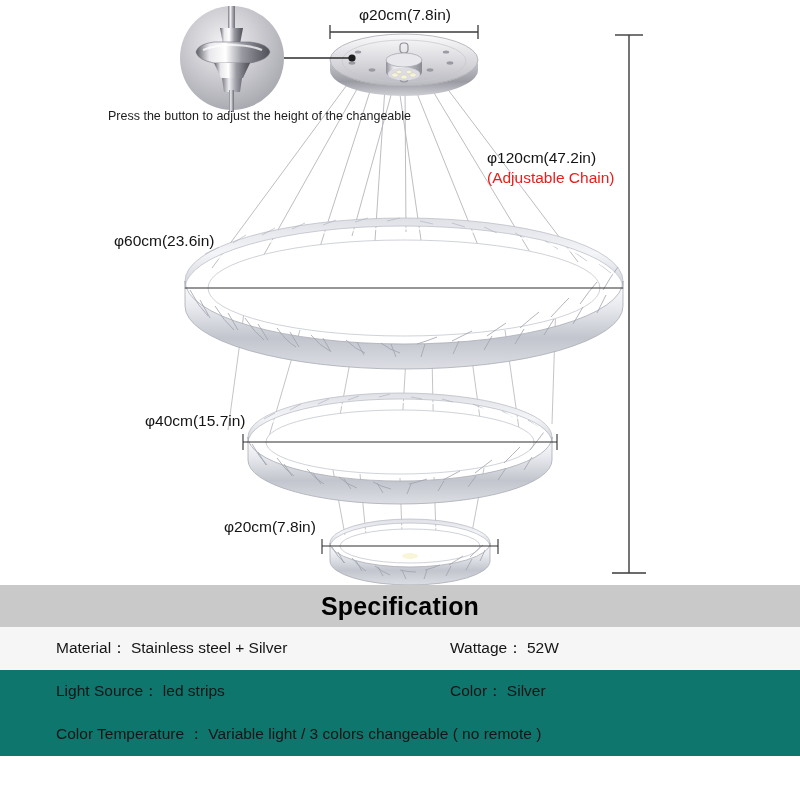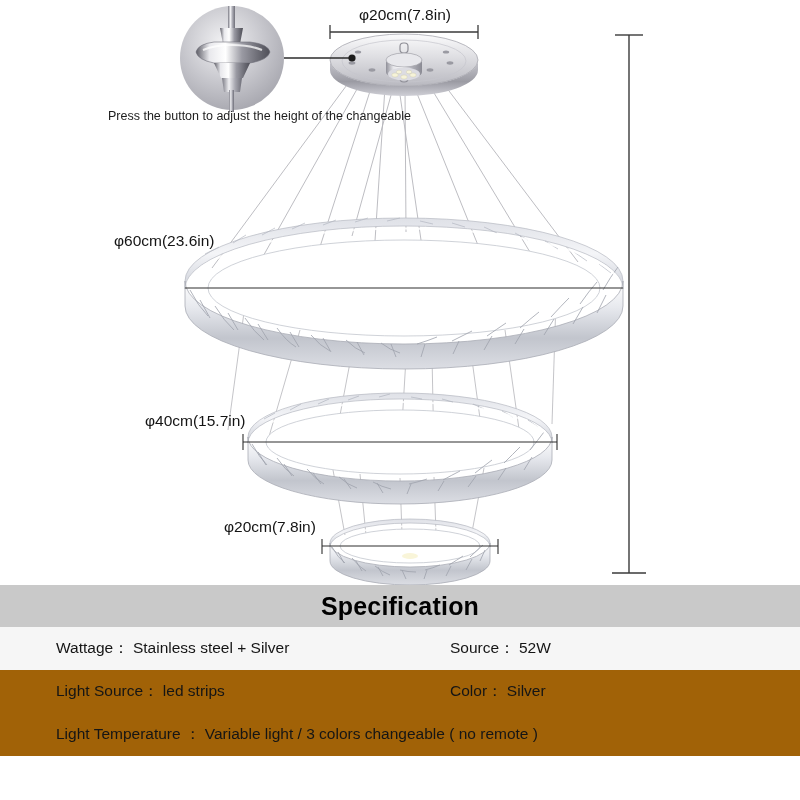--- a/index.html
+++ b/index.html
@@ -86,21 +86,21 @@
     color: #000000;
     letter-spacing: 0.2px;
   }
   .spec-row {
     height: 43px;
     display: flex;
     align-items: center;
     position: relative;
   }
   .spec-row.light { background: #f6f6f6; }
-  .spec-row.dark  { background: #a16207; }
+  .spec-row.dark  { background: #0f766e; }
   .spec-cell {
     font-size: 15.5px;
     color: #151515;
     white-space: nowrap;
   }
   .spec-cell.col-left  { position: absolute; left: 56px; }
   .spec-cell.col-right { position: absolute; left: 450px; }
   .spec-cell.col-full  { position: absolute; left: 56px; }
   .spec-key { }
   .spec-sep { }
@@ -343,52 +343,56 @@
     </g>
 
     <g>
       <line x1="284" y1="58" x2="352" y2="58" stroke="#2b2b2b" stroke-width="1.3"></line>
       <circle cx="352" cy="58" r="3.6" fill="#1d1d1d"></circle>
     </g>
   </svg>
 
   <div class="label label-dim" id="label-canopy-dim">φ20cm(7.8in)</div>
 
+  <div class="label label-dim" id="label-chain">
+    <span>φ120cm(47.2in)</span>
+    <span class="chain-sub">(Adjustable Chain)</span>
+  </div>
 
   <div class="label label-dim" id="label-ring-large">φ60cm(23.6in)</div>
 
   <div class="label label-dim" id="label-ring-mid">φ40cm(15.7in)</div>
 
   <div class="label label-dim" id="label-ring-small">φ20cm(7.8in)</div>
 
   <div class="label" id="callout-text">Press the button to adjust the height of the changeable</div>
 </div>
 
 <div id="spec">
   <div class="spec-header">
     <div class="spec-header-title">Specification</div>
   </div>
 
   <div class="spec-row light">
     <div class="spec-cell col-left">
-      <span class="spec-key">Wattage</span><span class="spec-sep">：</span>&nbsp;<span class="spec-val">Stainless steel + Silver</span>
+      <span class="spec-key">Material</span><span class="spec-sep">：</span>&nbsp;<span class="spec-val">Stainless steel + Silver</span>
     </div>
     <div class="spec-cell col-right">
-      <span class="spec-key">Source</span><span class="spec-sep">：</span>&nbsp;<span class="spec-val">52W</span>
+      <span class="spec-key">Wattage</span><span class="spec-sep">：</span>&nbsp;<span class="spec-val">52W</span>
     </div>
   </div>
 
   <div class="spec-row dark">
     <div class="spec-cell col-left">
       <span class="spec-key">Light Source</span><span class="spec-sep">：</span>&nbsp;<span class="spec-val">led strips</span>
     </div>
     <div class="spec-cell col-right">
       <span class="spec-key">Color</span><span class="spec-sep">：</span>&nbsp;<span class="spec-val">Silver</span>
     </div>
   </div>
 
 
   <div class="spec-row dark">
     <div class="spec-cell col-full">
-      <span class="spec-key">Light Temperature</span>&nbsp;<span class="spec-sep">：</span>&nbsp;<span class="spec-val">Variable light  / 3 colors changeable ( no remote )</span>
+      <span class="spec-key">Color Temperature</span>&nbsp;<span class="spec-sep">：</span>&nbsp;<span class="spec-val">Variable light  / 3 colors changeable ( no remote )</span>
     </div>
   </div>
 </div>
 
 </body></html>

